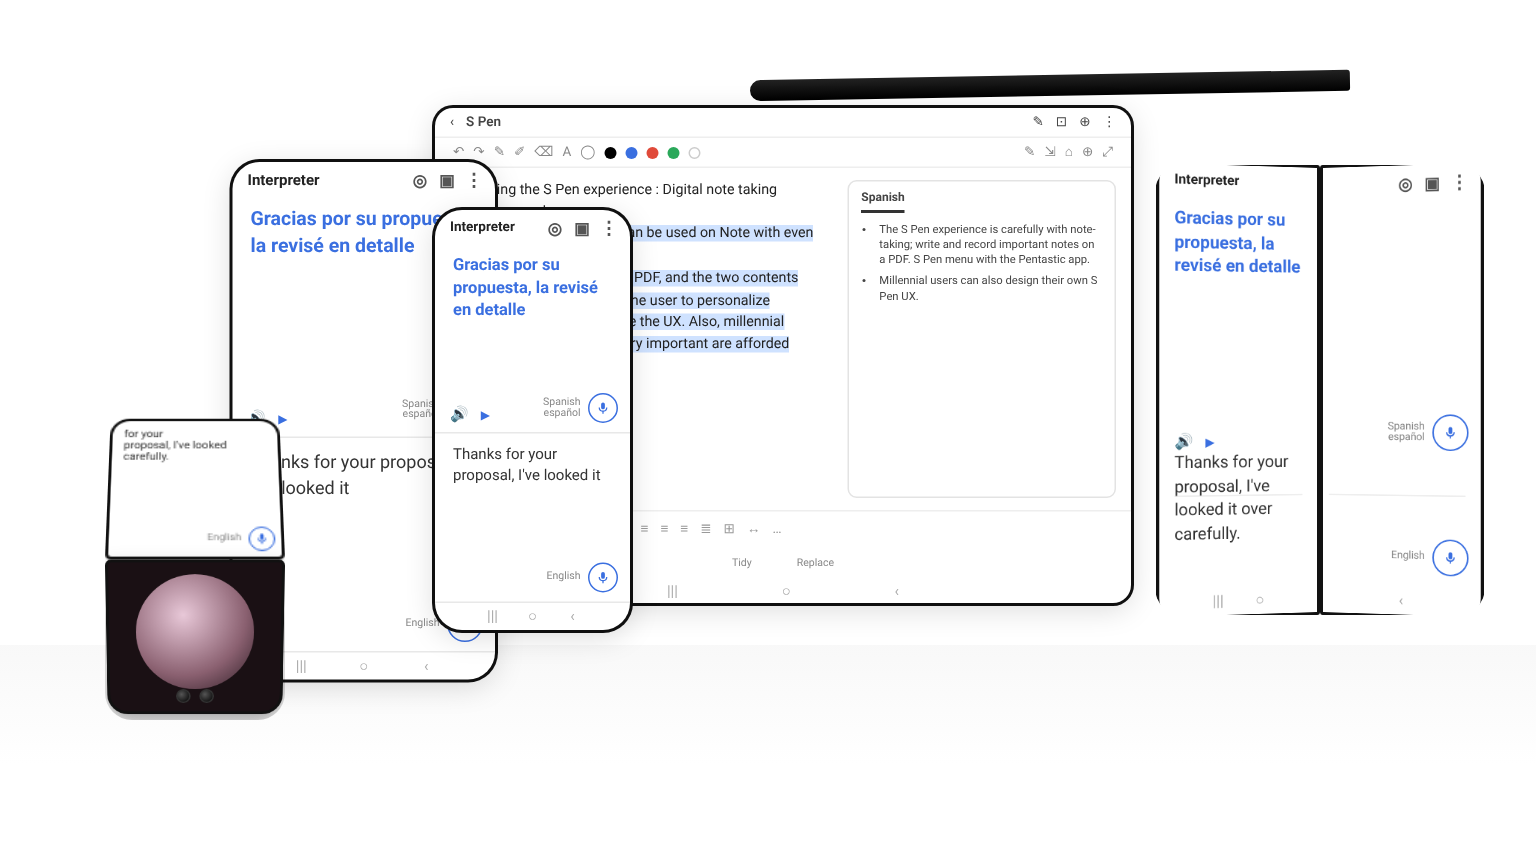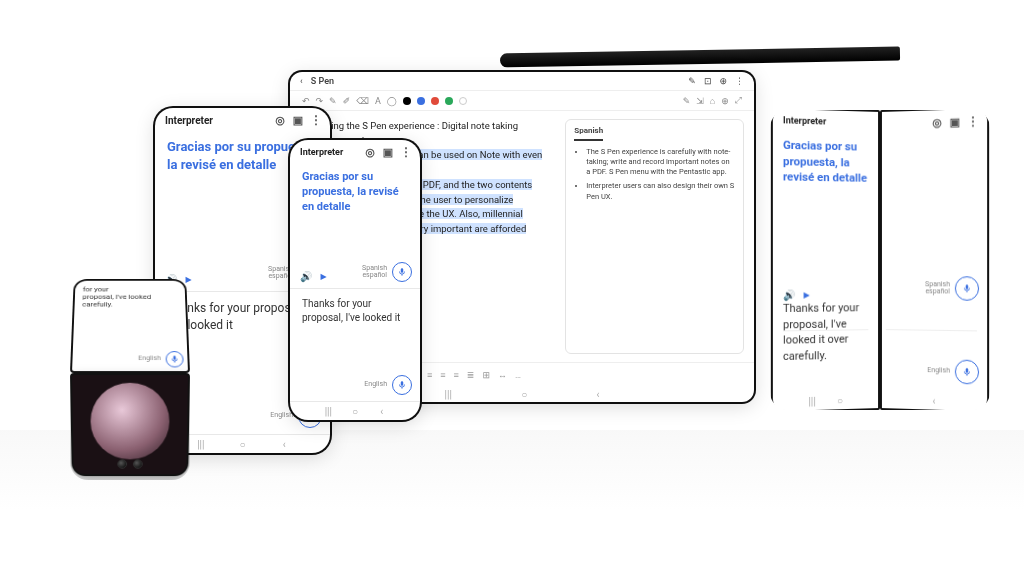--- a/index.html
+++ b/index.html
@@ -381,21 +381,21 @@
         <span class="hl">be written and recorded on a PDF, and the two contents</span><br>
         <span class="hl">app called Pentastic allows the user to personalize</span><br>
         <span class="hl">that they want and customize the UX. Also, millennial</span><br>
         <span class="hl">personal expression to be very important are afforded</span><br>
         <span class="hl">gning their own S Pen UX.</span>
       </div>
       <div class="tab-right">
         <div class="sum-title">Spanish</div>
         <ul>
           <li>The S Pen experience is carefully with note-taking; write and record important notes on a PDF. S Pen menu with the Pentastic app.</li>
-          <li>Interpreter users can also design their own S Pen UX.</li>
+          <li>Millennial users can also design their own S Pen UX.</li>
         </ul>
       </div>
     </div>
     <div class="tab-bottom">
       <span>☰</span>
       <span>⊞</span>
       <span>A</span>
       <span>A</span>
       <span>B</span>
       <span>I</span>
@@ -403,20 +403,24 @@
       <span>S</span>
       <span>¶</span>
       <span>≡</span>
       <span>≡</span>
       <span>≡</span>
       <span>≣</span>
       <span>⊞</span>
       <span>↔</span>
       <span>…</span>
     </div>
+    <div class="tab-actions">
+      <span>Tidy</span>
+      <span>Replace</span>
+    </div>
     <div class="tab-navbar">
       <span>|||</span>
       <span>○</span>
       <span>‹</span>
     </div>
   </div>
 
   <div class="device phone-big">
     <div class="app-header">
       <span>Interpreter</span>

